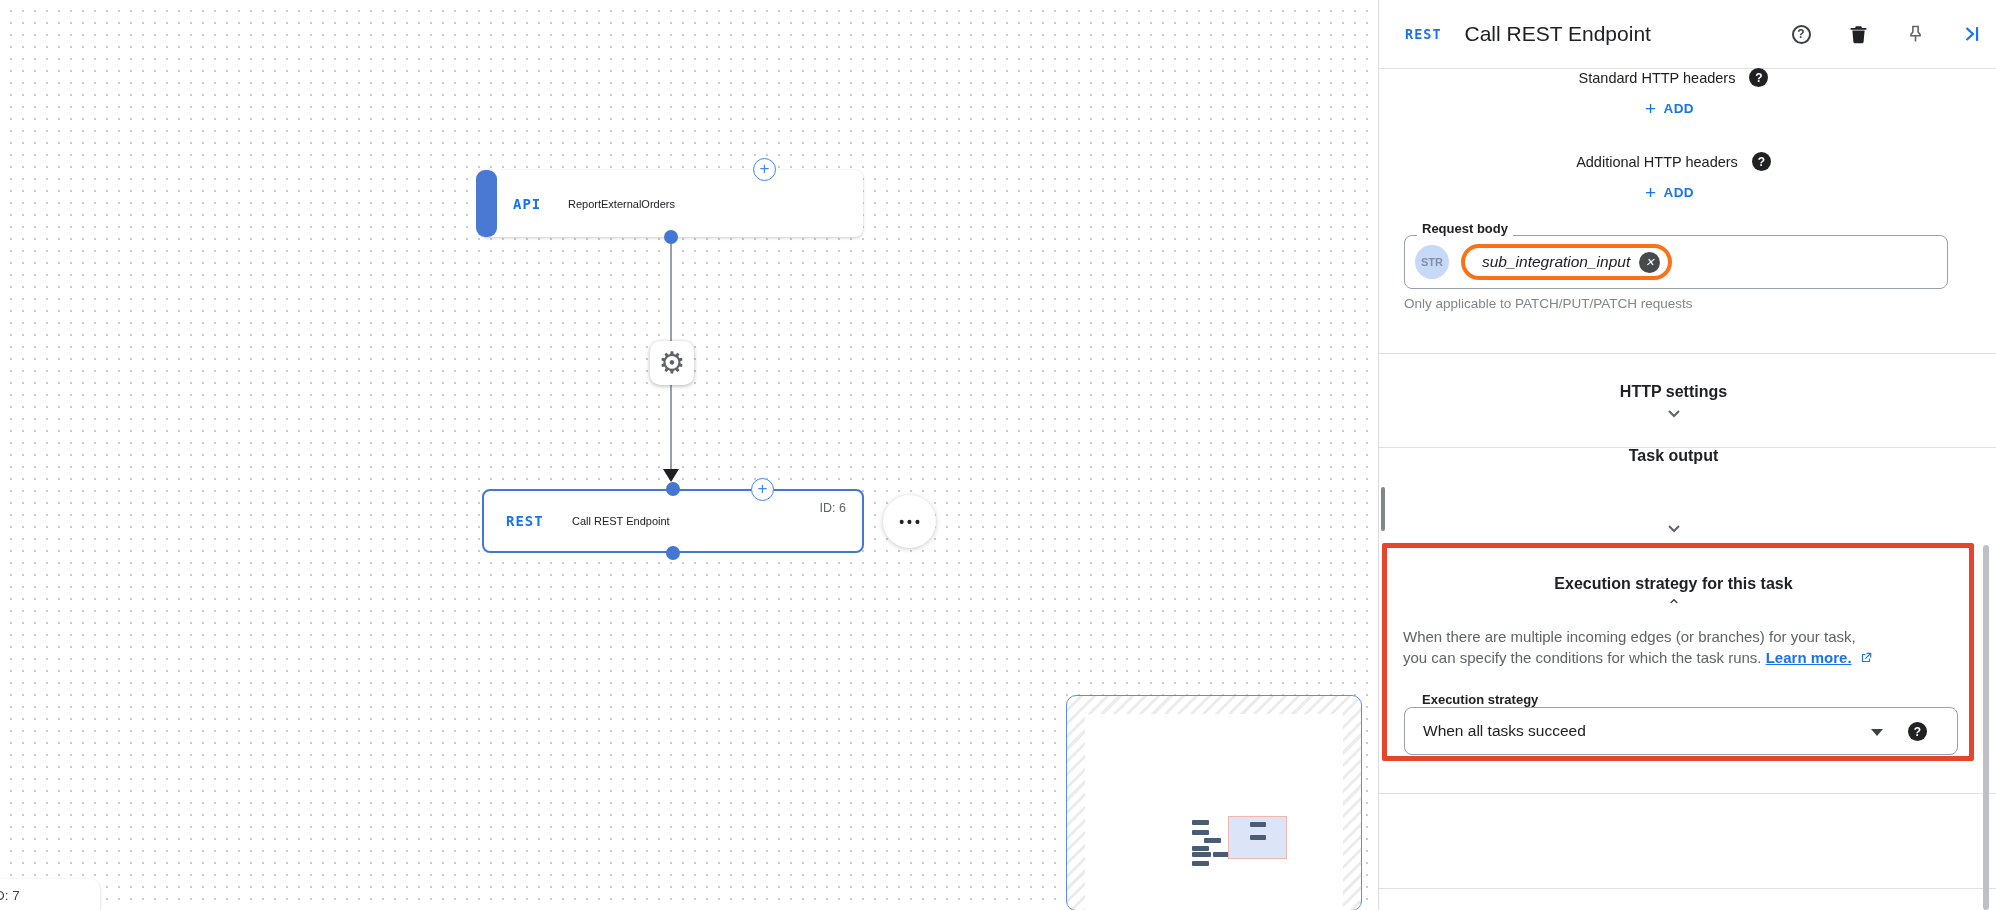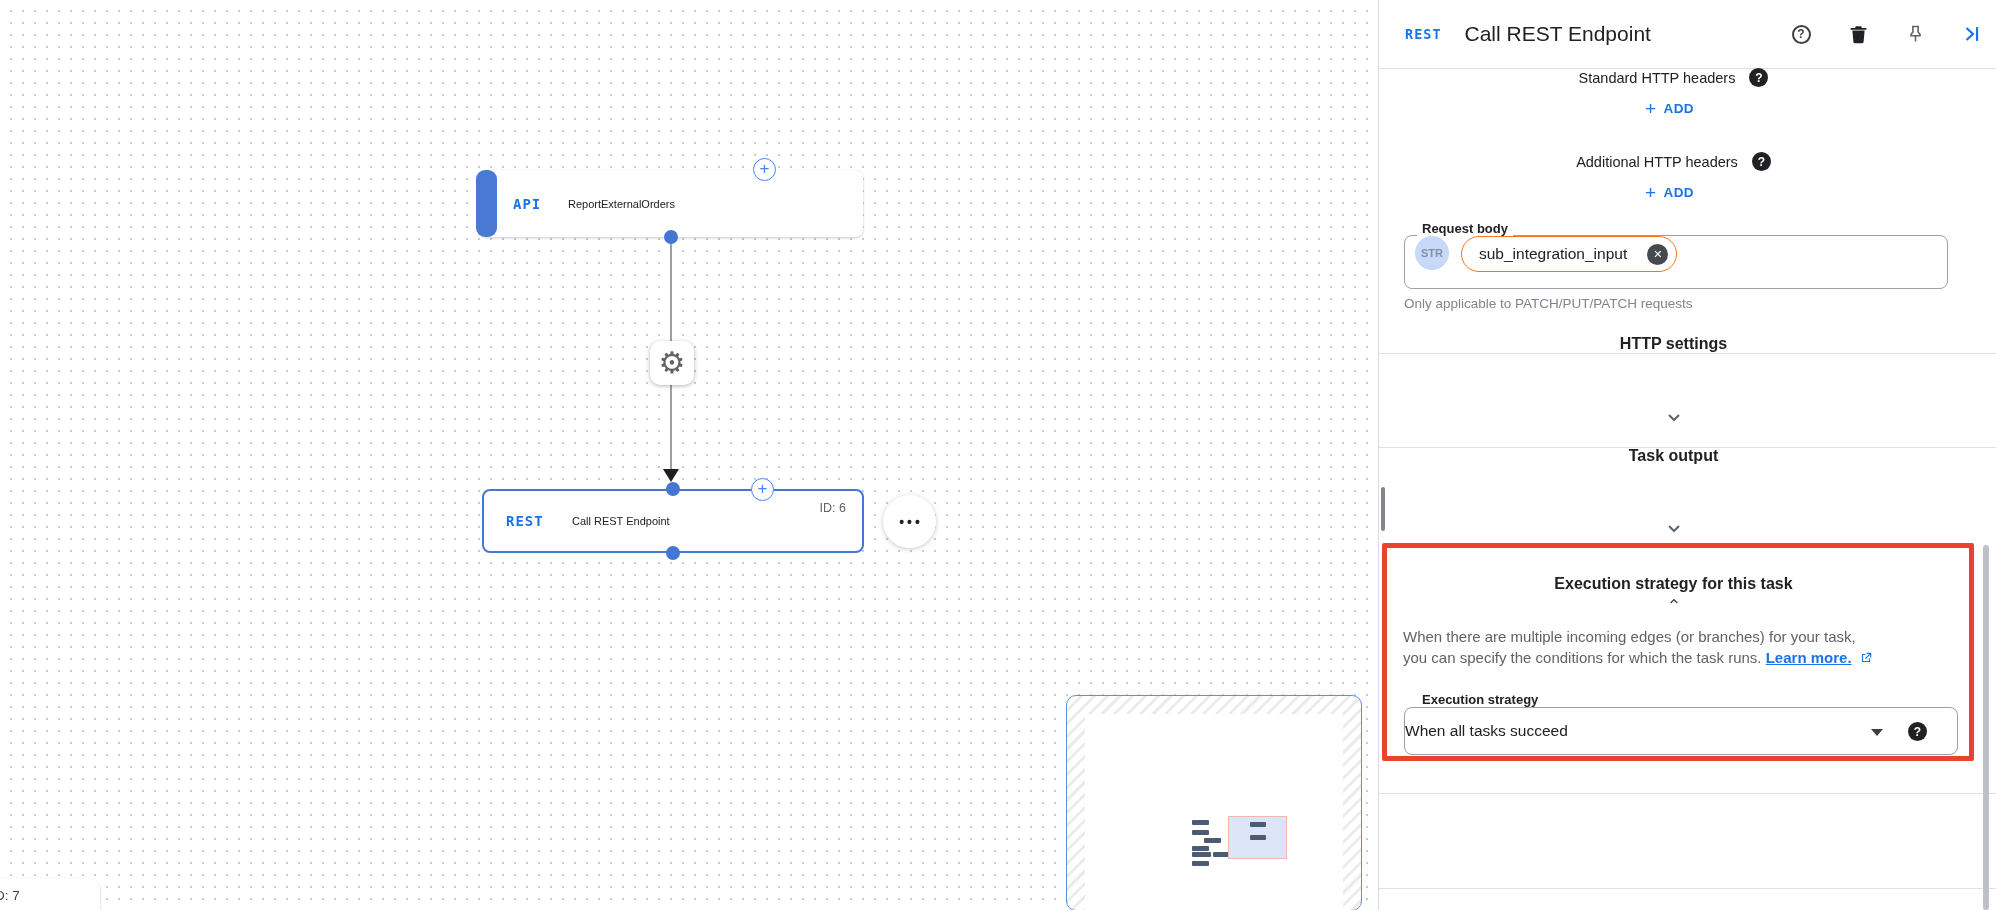--- a/index.html
+++ b/index.html
@@ -85,40 +85,40 @@
     font-size:13.5px; letter-spacing:.4px; margin-right:8px; }
   .add-btn .plus-glyph { font-size:19px; font-weight:400; line-height:1; }
 
   .section-heading { font-size:16px; font-weight:700; color:#202124; }
   .chevron { width:24px; height:24px; }
 
   .field-box { position:absolute; border:1px solid #9aa0a6; border-radius:8px; background:#fff; }
   .field-label { position:absolute; font-size:13px; font-weight:700; color:#202124; background:#fff;
     padding:0 5px; line-height:15px; z-index:3; }
 
-  .rb-box { left:25px; top:235px; width:544px; height:54px; display:flex; align-items:flex-start; padding:0 10px; }
+  .rb-box { left:25px; top:235px; width:544px; height:54px; display:flex; align-items:center; padding:0 10px; }
   .str-circle { width:34px; height:34px; border-radius:50%; background:#c7d9f9; color:#8091a7;
     font-size:11px; font-weight:700; display:flex; align-items:center; justify-content:center; flex:0 0 auto; }
-  .var-chip { margin-left:12px; height:36px; border:1px solid #f97316; border-radius:18px;
-    display:flex; align-items:center; gap:20px; padding:0 8px 0 17px; font-size:15.5px; color:#202124; }
+  .var-chip { margin-left:12px; height:36px; border:4px solid #f97316; border-radius:18px;
+    display:flex; align-items:center; gap:9px; padding:0 8px 0 17px; font-size:15.5px; color:#202124;font-style:italic; }
   .chip-close { width:21px; height:21px; border-radius:50%; background:#474a4d; color:#fff;
     font-size:11px; display:flex; align-items:center; justify-content:center; }
   .rb-helper { position:absolute; left:25px; top:296px; font-size:13.5px; color:#80868b; }
 
   .left-scroll-bar { position:absolute; left:2px; top:487px; width:4px; height:44px; background:#80868b; border-radius:2px; }
 
   .red-box { position:absolute; left:3px; top:543px; width:592px; height:218px;
     border:5px solid #e8432c; border-radius:2px; z-index:2; pointer-events:none; }
 
   .exec-desc { position:absolute; left:24px; top:626px; width:560px; font-size:15px; line-height:21px; color:#5f6368; }
   .learn-link { color:#1a73e8; text-decoration:underline;font-weight:bold; }
   .ext-icon { display:inline-block; vertical-align:-2px; margin-left:3px; }
 
   .es-box { left:25px; top:707px; width:554px; height:48px; display:flex; align-items:center; }
-  .es-value { font-size:15.5px; color:#202124; }
+  .es-value { margin-left:18px; font-size:15.5px; color:#202124; }
   .caret-down { position:absolute; right:74px; top:21px; width:0; height:0;
     border-left:6px solid transparent; border-right:6px solid transparent; border-top:7px solid #3c4043; }
   .es-help { position:absolute; right:30px; top:14px; }
 
   .scrollbar-thumb { position:absolute; left:604px; top:545px; width:6px; height:365px;
     background:#bdc1c6; border-radius:3px; }
 </style>
 </head>
 <body>
 
@@ -231,21 +231,21 @@
       <span>sub_integration_input</span>
       <span class="chip-close">
         <span>✕</span>
       </span>
     </div>
   </div>
   <div class="rb-helper">Only applicable to PATCH/PUT/PATCH requests</div>
 
   <div class="divider" style="top:353px;"></div>
 
-  <div class="row" style="top:335px; height:94px;">
+  <div class="row" style="top:357px; height:94px;justify-content:center;">
     <span class="section-heading">HTTP settings</span>
     <svg class="chevron" viewBox="0 0 24 24" fill="none" stroke="#5f6368" stroke-width="2">
       <path d="M7 10l5 5 5-5"></path>
     </svg>
   </div>
   <div class="divider" style="top:447px;"></div>
 
   <div class="row" style="top:447px; height:93px;">
     <span class="section-heading">Task output</span>
     <svg class="chevron" viewBox="0 0 24 24" fill="none" stroke="#5f6368" stroke-width="2">

